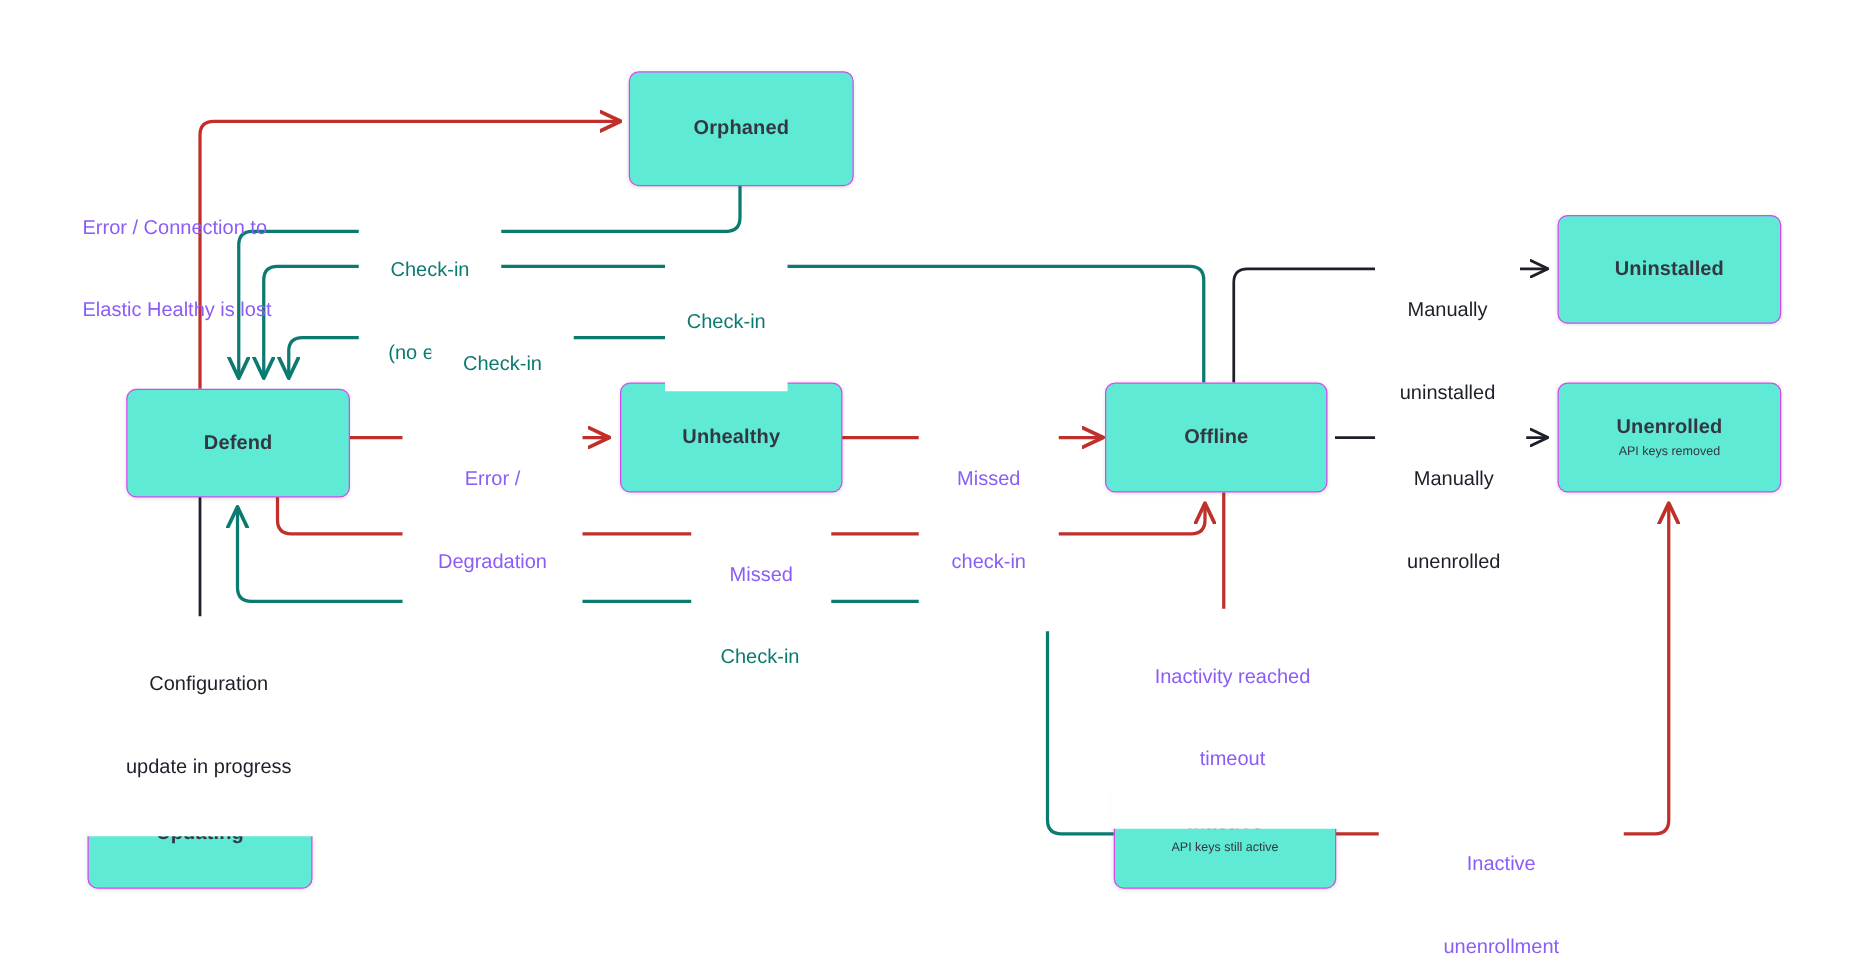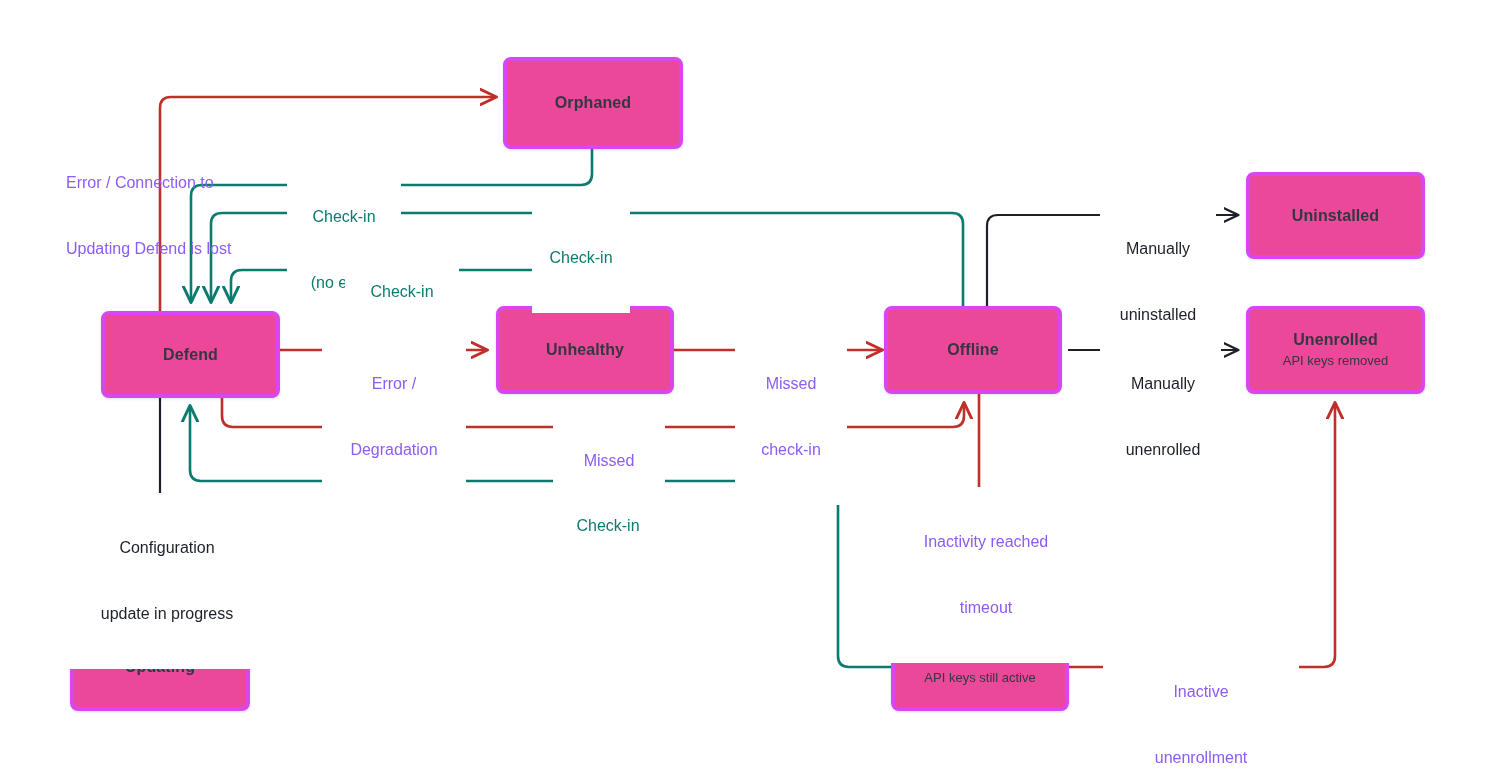--- a/index.html
+++ b/index.html
@@ -1,25 +1,25 @@
 <!DOCTYPE html>
 <html><head>
 <meta charset="utf-8">
 <title>Agent status state diagram</title>
 <style>
   html,body{margin:0;padding:0;background:#fff;}
   body{width:1494px;height:769px;font-family:"Liberation Sans",sans-serif;}
   #stage{position:relative;width:1494px;height:769px;overflow:hidden;background:#ffffff;}
   svg#wires{position:absolute;left:0;top:0;width:1494px;height:769px;}
 
-  .node{position:absolute;box-sizing:border-box;background:#ec4899;border:4px solid #d946ef;
+  .node{position:absolute;box-sizing:border-box;background:#5eead4;border:1px solid #d946ef;
         border-radius:8px;display:flex;flex-direction:column;align-items:center;
         justify-content:center;box-shadow:0 1px 3px rgba(20,30,60,.12);}
   .node .t{font-size:16px;font-weight:bold;color:#343741;letter-spacing:.1px;line-height:1.25;}
-  .node .s{font-size:13px;color:#343741;line-height:1.3;margin-top:3px;}
+  .node .s{font-size:10px;color:#343741;line-height:1.3;margin-top:3px;}
 
   .lbl{position:absolute;font-size:16px;line-height:22px;text-align:center;
        white-space:pre;background:#ffffff;padding:0 7px;}
   .lbl.red{color:#8b5cf6;}
   .lbl.teal{color:#0B7B70;}
   .lbl.dark{color:#1D2029;}
   .lbl.plain{background:transparent;padding:0;}
 </style>
 </head>
 <body>
@@ -98,21 +98,21 @@
     <div class="t">Updating</div>
   </div>
 
   <div class="node" style="left:891px;top:623px;width:178px;height:88px;text-align:center;">
     <div class="t">Inactive</div>
     <div class="s">API keys still active</div>
   </div>
 
   <div class="lbl red plain" style="left:66px;top:128px;width:180px;text-align:left;">
     <div>Error / Connection to</div>
-    <div>Updating Defend is lost</div>
+    <div>Elastic Healthy is lost</div>
   </div>
 
   <div class="lbl teal" style="left:287px;top:162px;width:100px;">
     <div>Check-in</div>
     <div class="plain">(no error)</div>
   </div>
 
   <div class="lbl teal" style="left:532px;top:203px;width:84px;">
     <div>Check-in</div>
   </div>

